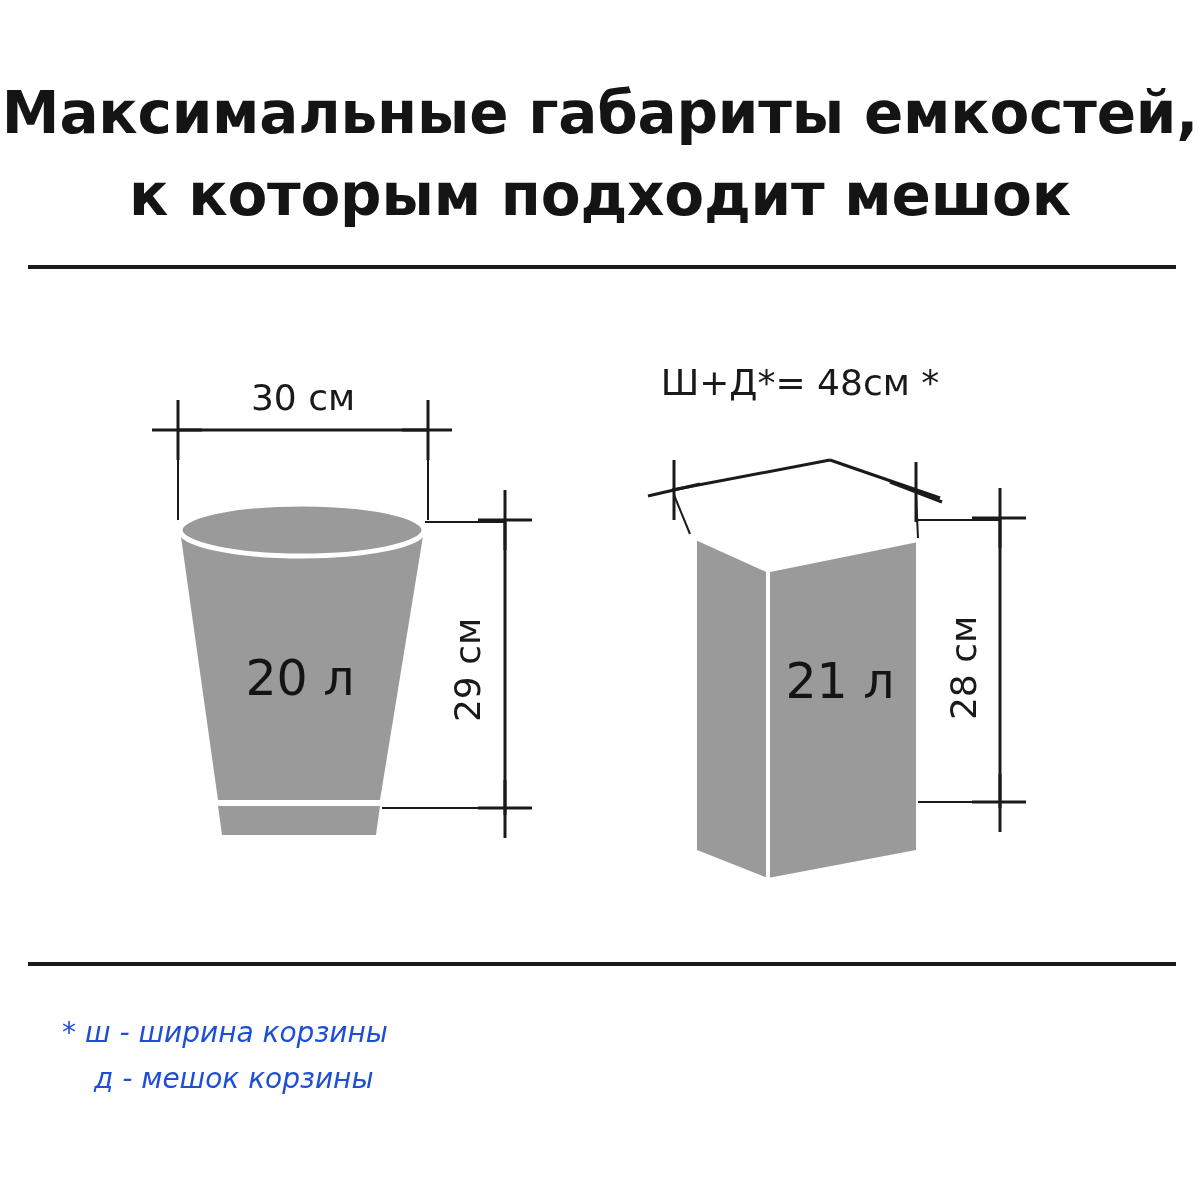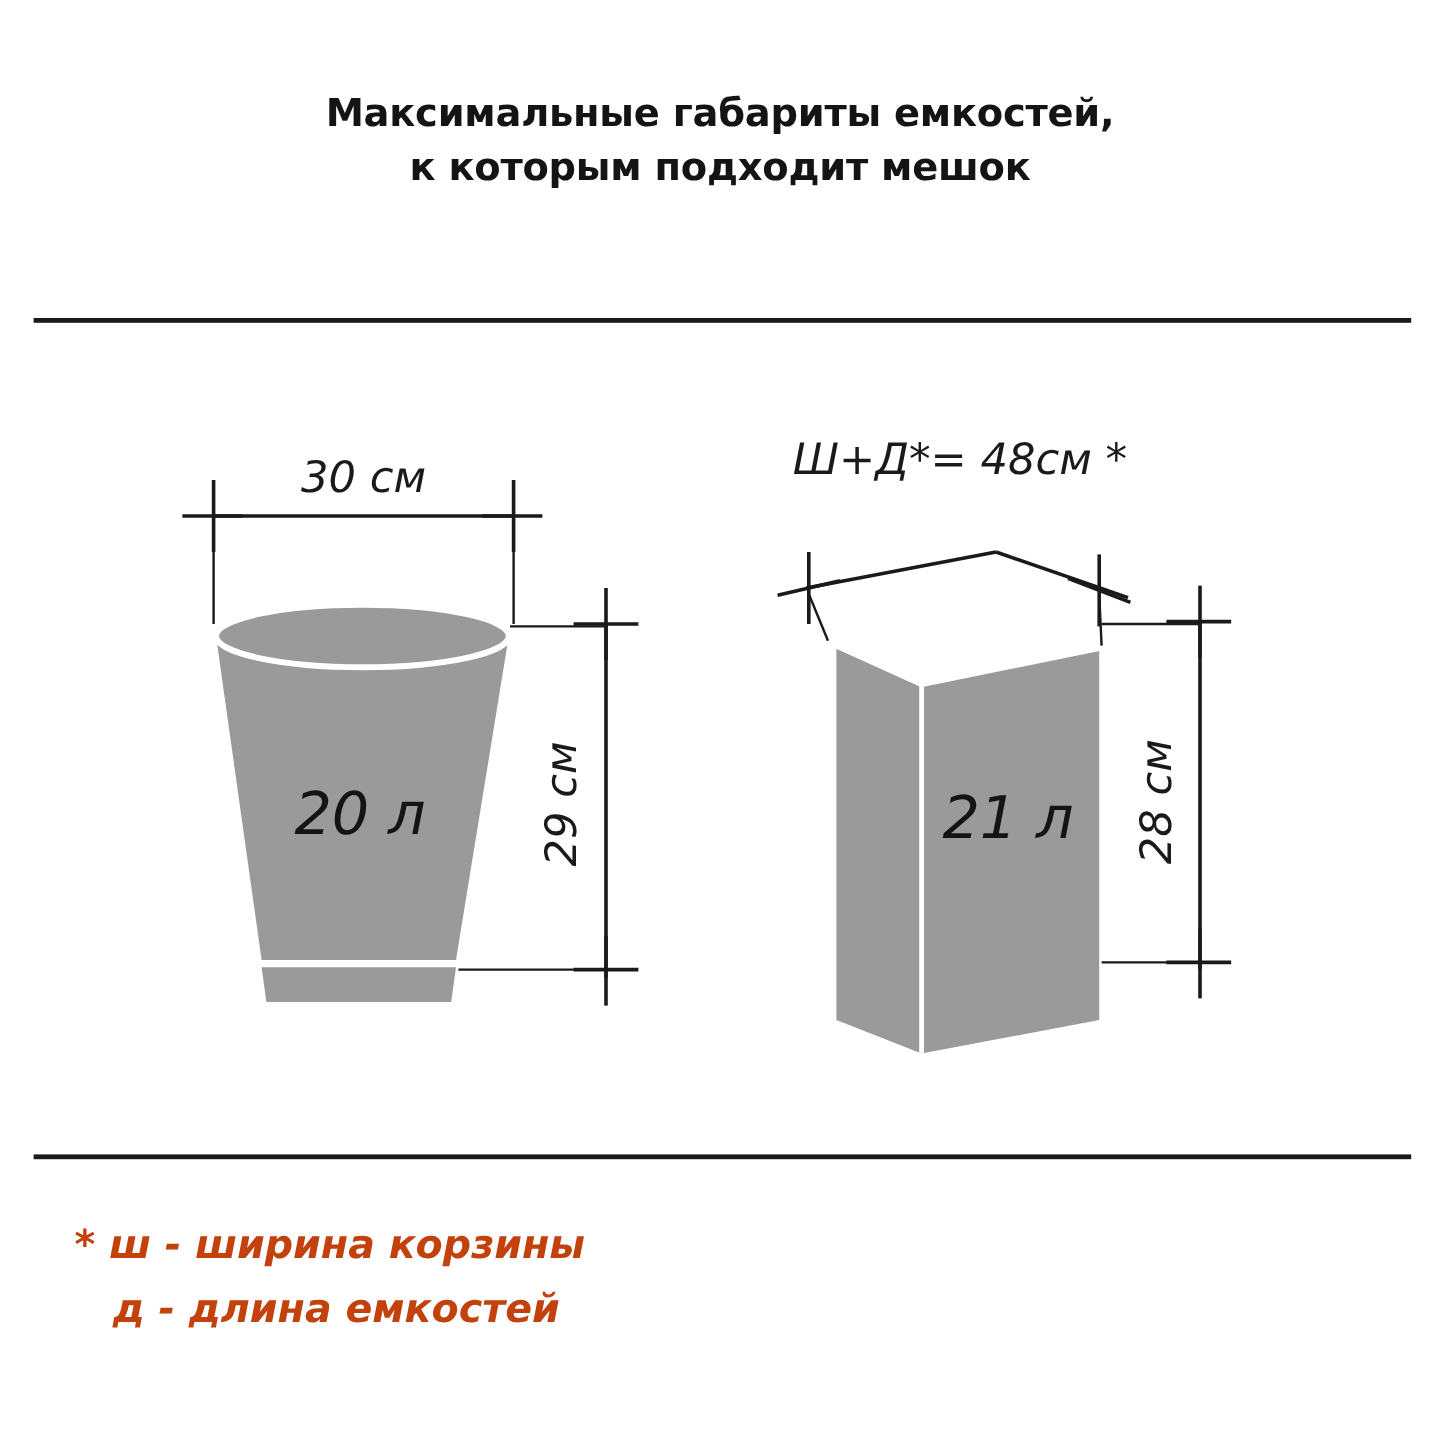--- a/index.html
+++ b/index.html
@@ -19,21 +19,21 @@
     position: absolute;
     inset: 0;
   }
   
   .title {
     position: absolute;
     top: 72px;
     left: 0;
     width: 1200px;
     text-align: center;
-    font-size: 32px;
+    font-size: 58px;
     font-weight: bold;
     line-height: 1.42;
     letter-spacing: -0.2px;
     color: #141414;
   }
   .title .line2 { display: block; text-align: center; }
 
   
   .rule {
     position: absolute;
@@ -43,36 +43,35 @@
     background: #1a1a1a;
   }
   .rule-top { top: 265px; }
   .rule-bottom { top: 962px; }
 
   
   .footnotes {
     position: absolute;
     left: 62px;
     top: 1010px;
-    font-size: 33px;
+    font-size: 28px;
     font-style: italic;
-    font-weight: bold;
+    font-weight: normal;
     line-height: 1.65;
-    color: #c2410c;
+    color: #1d4ed8;
   }
   .footnotes .fn2 { display: block; padding-left: 32px; }
 
   
   .canvas-wrap {
     position: absolute;
     left: 0;
     top: 290px;
     width: 1067px;
     height: 660px;
-    font-style: italic;
   }
   svg.diagram { display: block; }
 
   .dim-label {
     font-family: "DejaVu Sans", sans-serif;
     font-size: 36px;
     fill: #1a1a1a;
   }
   .vol-label {
     font-family: "DejaVu Sans", sans-serif;
@@ -171,16 +170,16 @@
         <text class="vol-label" x="840" y="408" text-anchor="middle">21 л</text>
       </g>
 
     </svg>
   </div>
 
   <div class="rule rule-bottom"></div>
 
   <div class="footnotes">
     <span>* ш - ширина корзины</span>
-    <span class="fn2">д - длина емкостей</span>
+    <span class="fn2">д - мешок корзины</span>
   </div>
 
 </div>
 
 </body></html>

